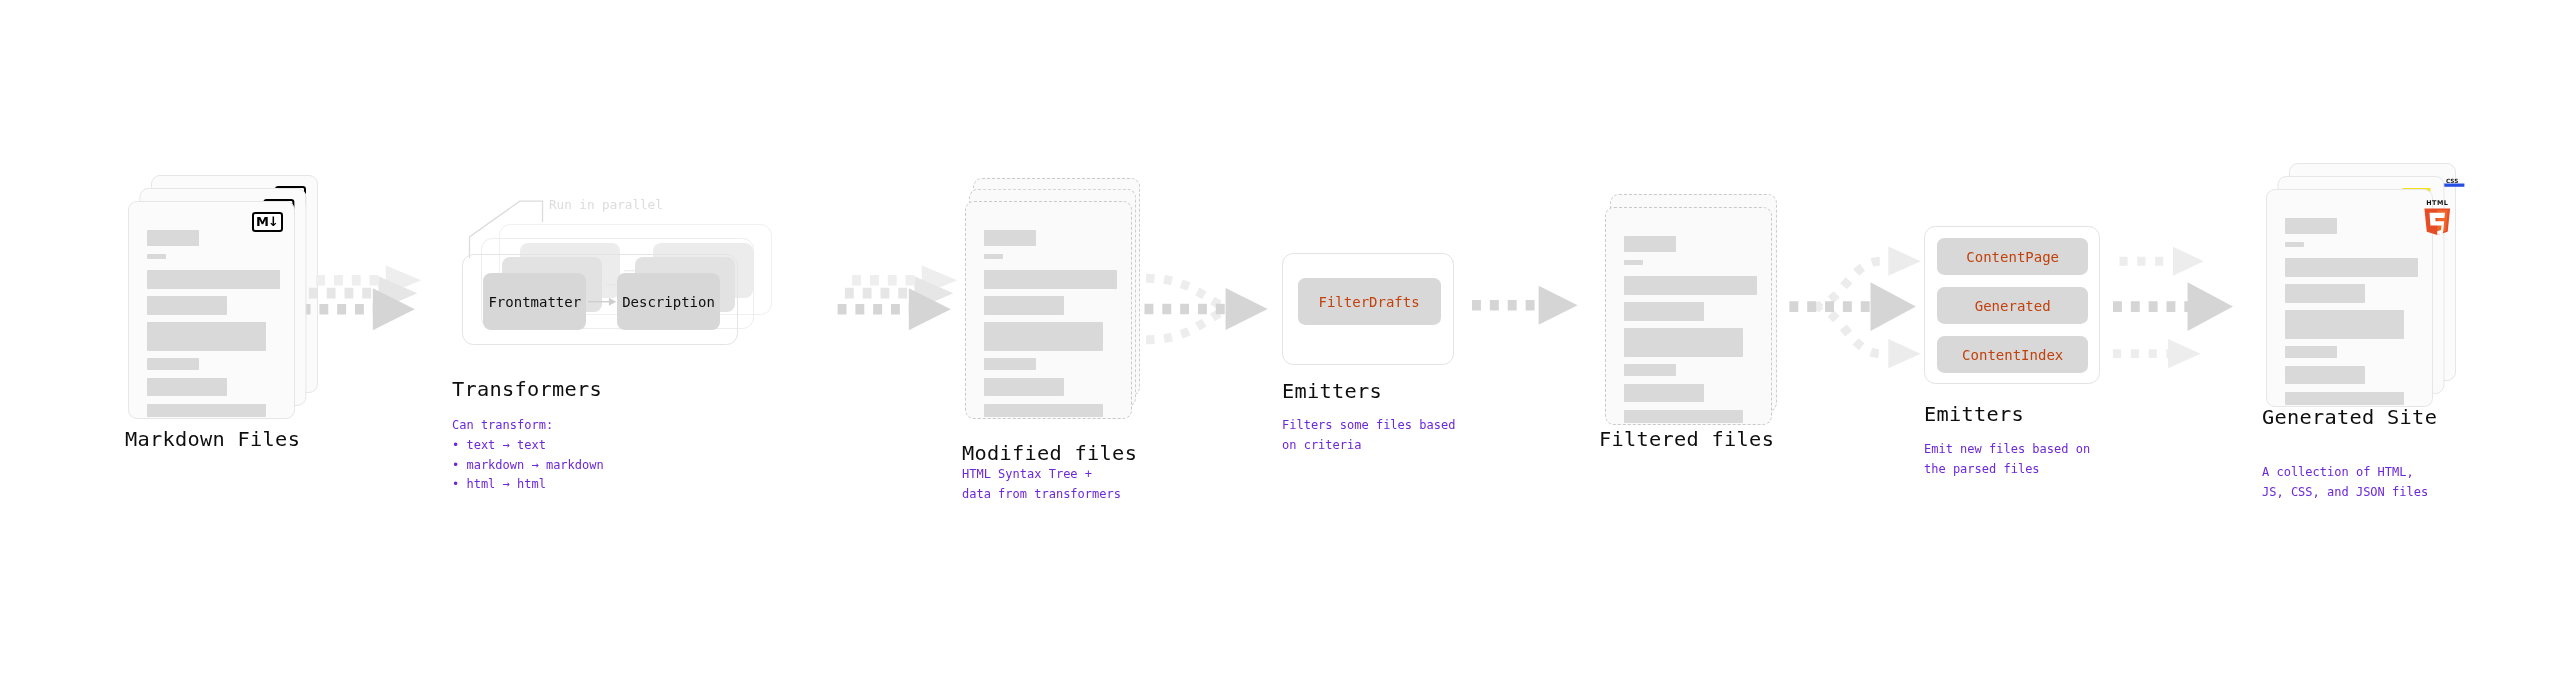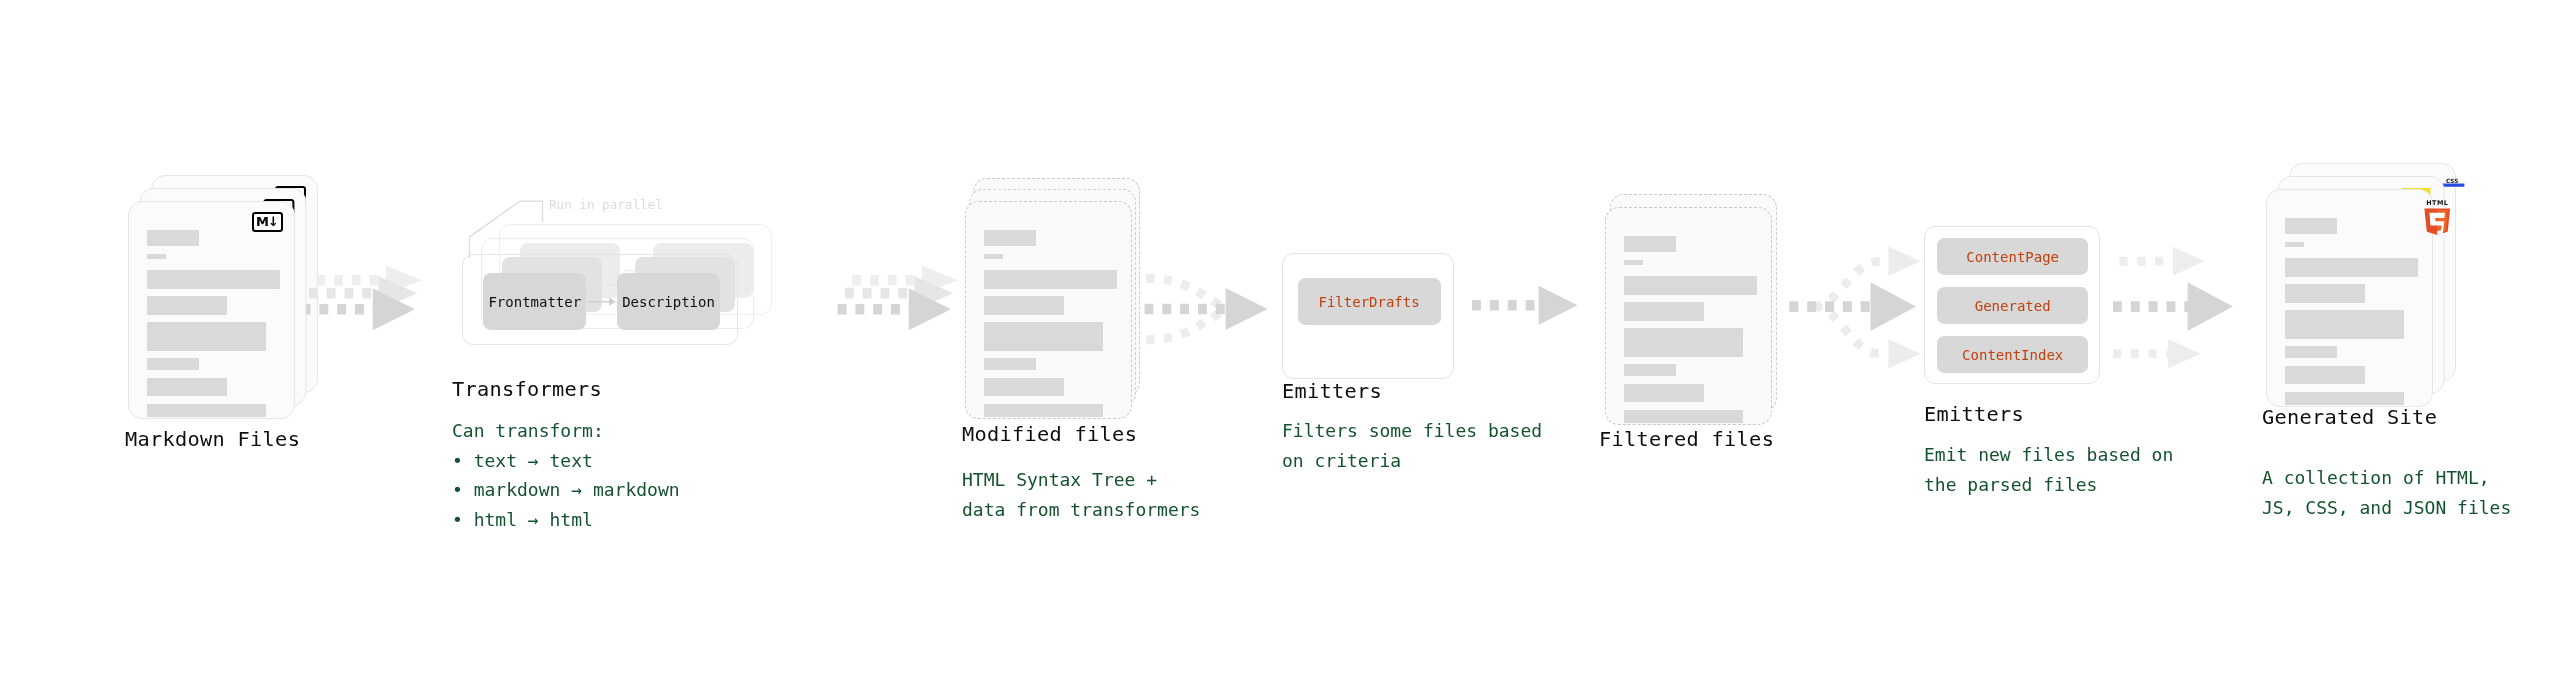--- a/index.html
+++ b/index.html
@@ -8,21 +8,21 @@
     background: #ffffff;
     font-family: "DejaVu Sans Mono", "Liberation Mono", monospace;
     overflow: hidden;
   }
   #stage { position: relative; width: 2576px; height: 681px; }
 
   
   .doc {
     position: absolute;
     width: 167px; height: 218px;
-    border-radius: 14px;
+    border-radius: 9px;
     background: #fbfbfb;
     border: 1.3px solid #e6e6e6;
   }
   .doc.dashed { background: #fafafa; border: 1.3px dashed #c9c9c9; }
   .doc .lines { position: absolute; left: 18px; top: 28px; width: 133px; }
   .bar { background: #d9d9d9; border-radius: 0.8px; }
   .doc .bar { margin-bottom: 7.3px; }
 
   
   .badge { position: absolute; right: 11.4px; top: 9.8px; }
@@ -48,21 +48,21 @@
   .stack .doc.s0 { z-index: 3; }
 
   
   .title {
     position: absolute;
     font-size: 20.3px; color: #0e0e0e; white-space: nowrap;
     letter-spacing: 0.3px;
   }
   .sub {
     position: absolute;
-    font-size: 18px; line-height: 1.65; color: #14532d; white-space: pre-line;
+    font-size: 12px; line-height: 1.65; color: #6d28d9; white-space: pre-line;
   }
 
   
   .groupbox {
     position: absolute;
     border: 1.3px solid #e3e3e3;
     border-radius: 11.4px;
     background: #ffffff;
   }
   .pill {
@@ -232,36 +232,36 @@
         <div class="bar" style="width:133px;height:18.7px;"></div>
         <div class="bar" style="width:80px;height:18.7px;"></div>
         <div class="bar" style="width:119px;height:29px;"></div>
         <div class="bar" style="width:52px;height:12.2px;"></div>
         <div class="bar" style="width:80px;height:18.7px;"></div>
         <div class="bar" style="width:119px;height:13px;"></div>
       </div>
     </div>
   </div>
 
-  <div class="title" style="left:962px; top:422px;">Modified files</div>
+  <div class="title" style="left:962px; top:441px;">Modified files</div>
   <div class="sub" style="left:962px; top:465px;">HTML Syntax Tree +
 data from transformers</div>
 
   <svg style="left:1138px; top:260px;" width="154" height="98" viewBox="0 0 190 120">
     <g fill="none" stroke="#ededed" stroke-width="11" stroke-dasharray="10 12" stroke-linecap="butt">
       <path d="M10 22 C 62 22, 78 44, 110 60"></path>
       <path d="M10 98 C 62 98, 78 76, 110 60"></path>
     </g>
     <g stroke="#d5d5d5" stroke-width="13" stroke-dasharray="11 11" fill="#d5d5d5">
       <line x1="8" y1="60" x2="112" y2="60"></line>
       <polygon points="108,34 160,60 108,86" stroke="none"></polygon>
     </g>
   </svg>
 
-  <div class="groupbox" style="left:1282px; top:253px; width:172px; height:126px;">
+  <div class="groupbox" style="left:1282px; top:253px; width:172px; height:112px;">
     <div class="pill" style="position:absolute; left:14.6px; top:24.4px; width:143px; height:47px;">
       <span>FilterDrafts</span>
     </div>
   </div>
 
   <div class="title" style="left:1282px; top:379px;">Emitters</div>
   <div class="sub" style="left:1282px; top:416px;">Filters some files based
 on criteria</div>
 
   <svg style="left:1472px; top:284px;" width="130" height="49" viewBox="0 0 160 60">

